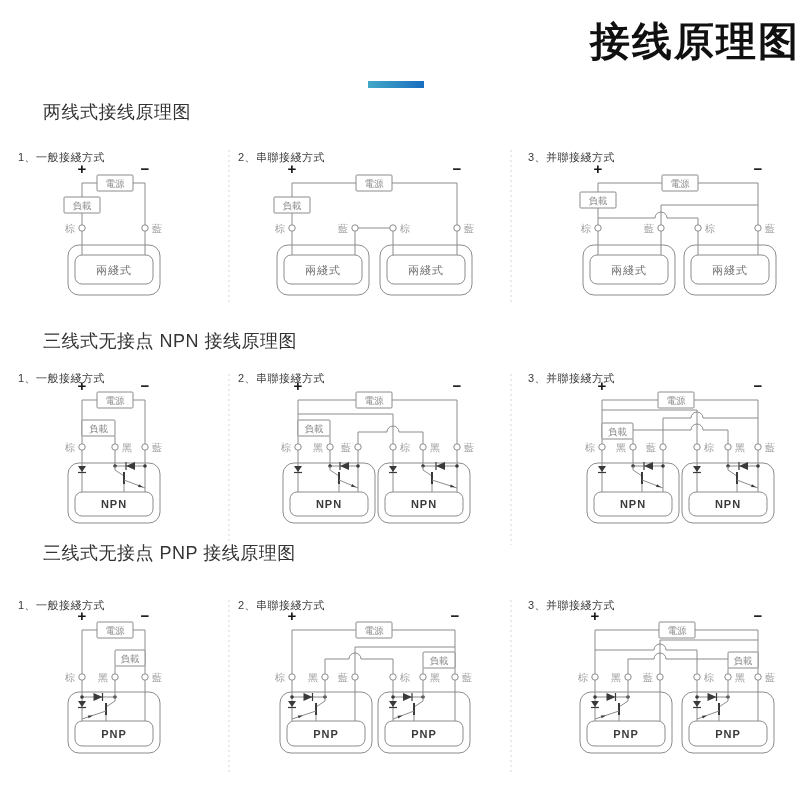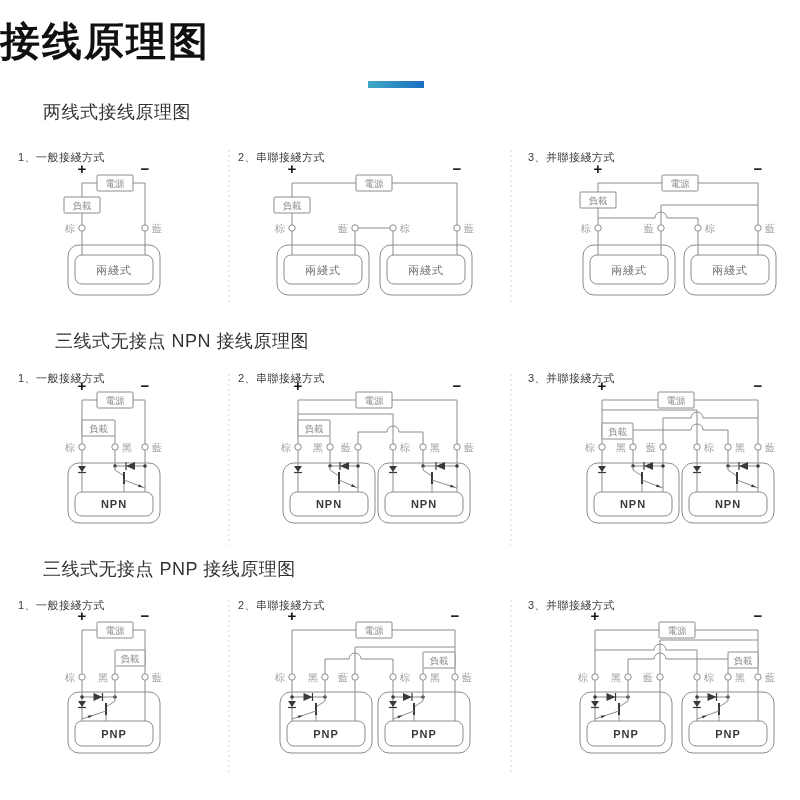--- a/index.html
+++ b/index.html
@@ -1,36 +1,36 @@
 <!DOCTYPE html>
 <html><head>
 <meta charset="utf-8">
 <style>
   html,body{margin:0;padding:0;background:#ffffff;}
   .page{position:relative;width:800px;height:800px;background:#fff;overflow:hidden;
         font-family:"Liberation Sans",sans-serif;}
-  .title{position:absolute;left:0;top:14px;width:800px;text-align:left;
+  .title{position:absolute;left:0;top:14px;width:800px;text-align:right;
          font-size:40px;font-weight:700;color:#101010;letter-spacing:2px;}
   .underline{position:absolute;left:368px;top:81px;width:56px;height:7px;
          background:linear-gradient(90deg,#41a9c6,#1a6dc0);}
   .section-heading{position:absolute;font-size:18px;color:#333;letter-spacing:0.5px;margin-left:21px;}
   .caption{position:absolute;font-size:11px;font-weight:400;color:#3a3a3a;letter-spacing:0.5px;}
   svg.canvas{position:absolute;left:0;top:0;}
   svg text{font-family:"Liberation Sans",sans-serif;}
 </style>
 </head>
 <body>
 
 <div class="page">
   <div class="title">接线原理图</div>
   <div class="underline"></div>
 
   <div class="section-heading" style="left:22px;top:100px">两线式接线原理图</div>
-  <div class="section-heading" style="left:34px;top:329px">三线式无接点 NPN 接线原理图</div>
-  <div class="section-heading" style="left:22px;top:557px">三线式无接点 PNP 接线原理图</div>
+  <div class="section-heading" style="left:22px;top:329px">三线式无接点 NPN 接线原理图</div>
+  <div class="section-heading" style="left:22px;top:541px">三线式无接点 PNP 接线原理图</div>
 
   <div class="caption" style="left:18px;top:150px">1、一般接綫方式</div>
   <div class="caption" style="left:238px;top:150px">2、串聯接綫方式</div>
   <div class="caption" style="left:528px;top:150px">3、并聯接綫方式</div>
   <div class="caption" style="left:18px;top:371px">1、一般接綫方式</div>
   <div class="caption" style="left:238px;top:371px">2、串聯接綫方式</div>
   <div class="caption" style="left:528px;top:371px">3、并聯接綫方式</div>
   <div class="caption" style="left:18px;top:598px">1、一般接綫方式</div>
   <div class="caption" style="left:238px;top:598px">2、串聯接綫方式</div>
   <div class="caption" style="left:528px;top:598px">3、并聯接綫方式</div>

